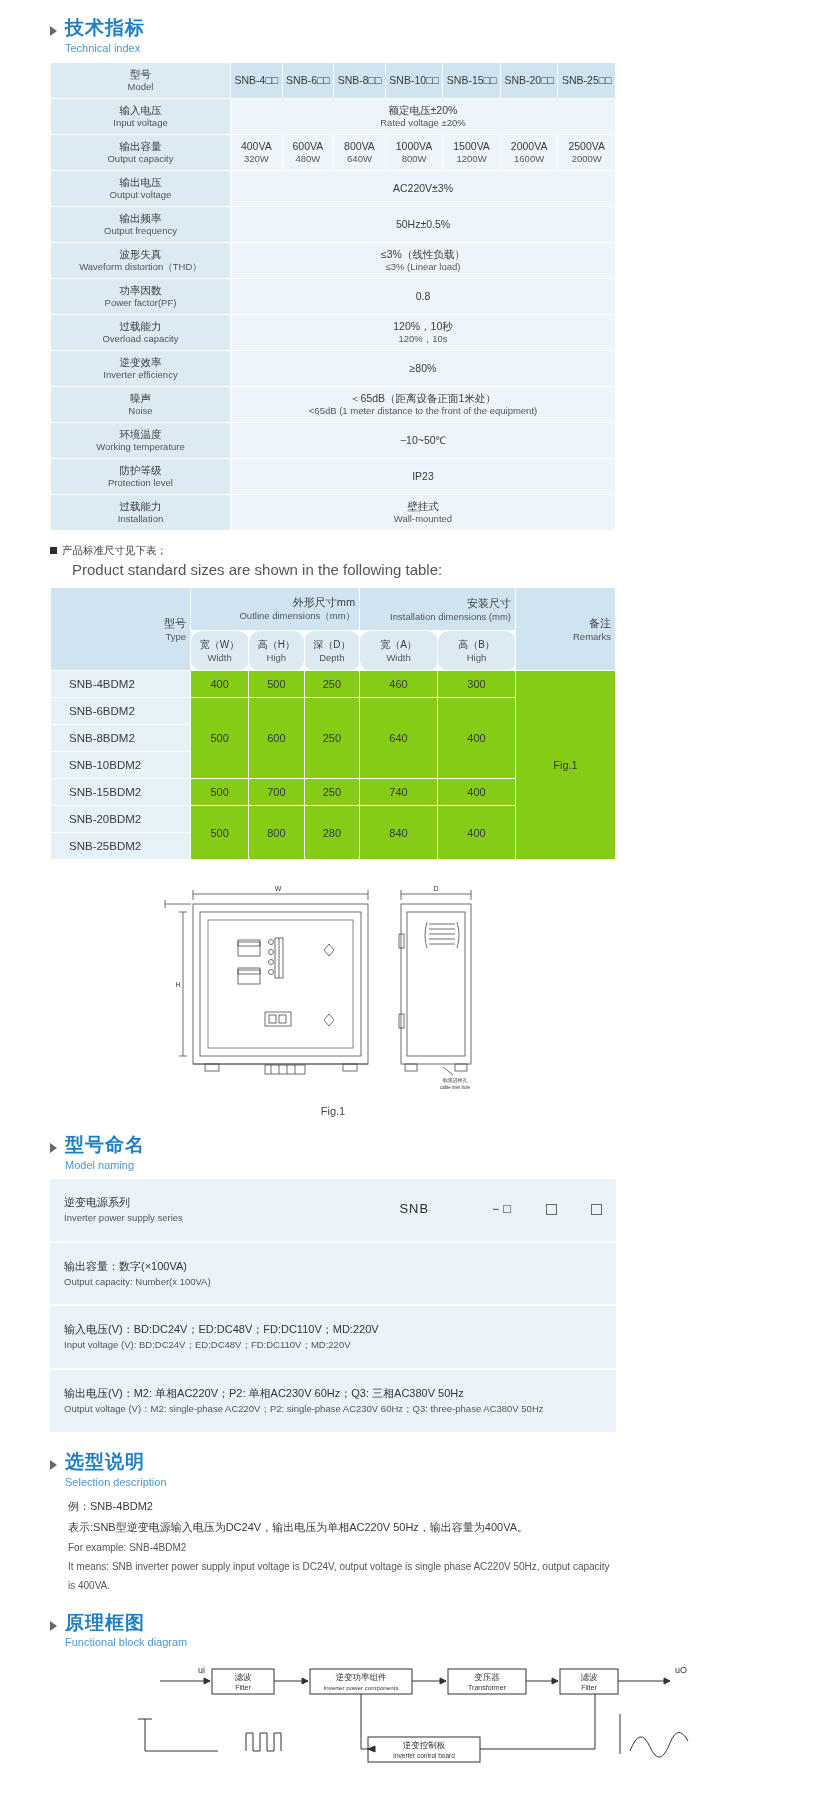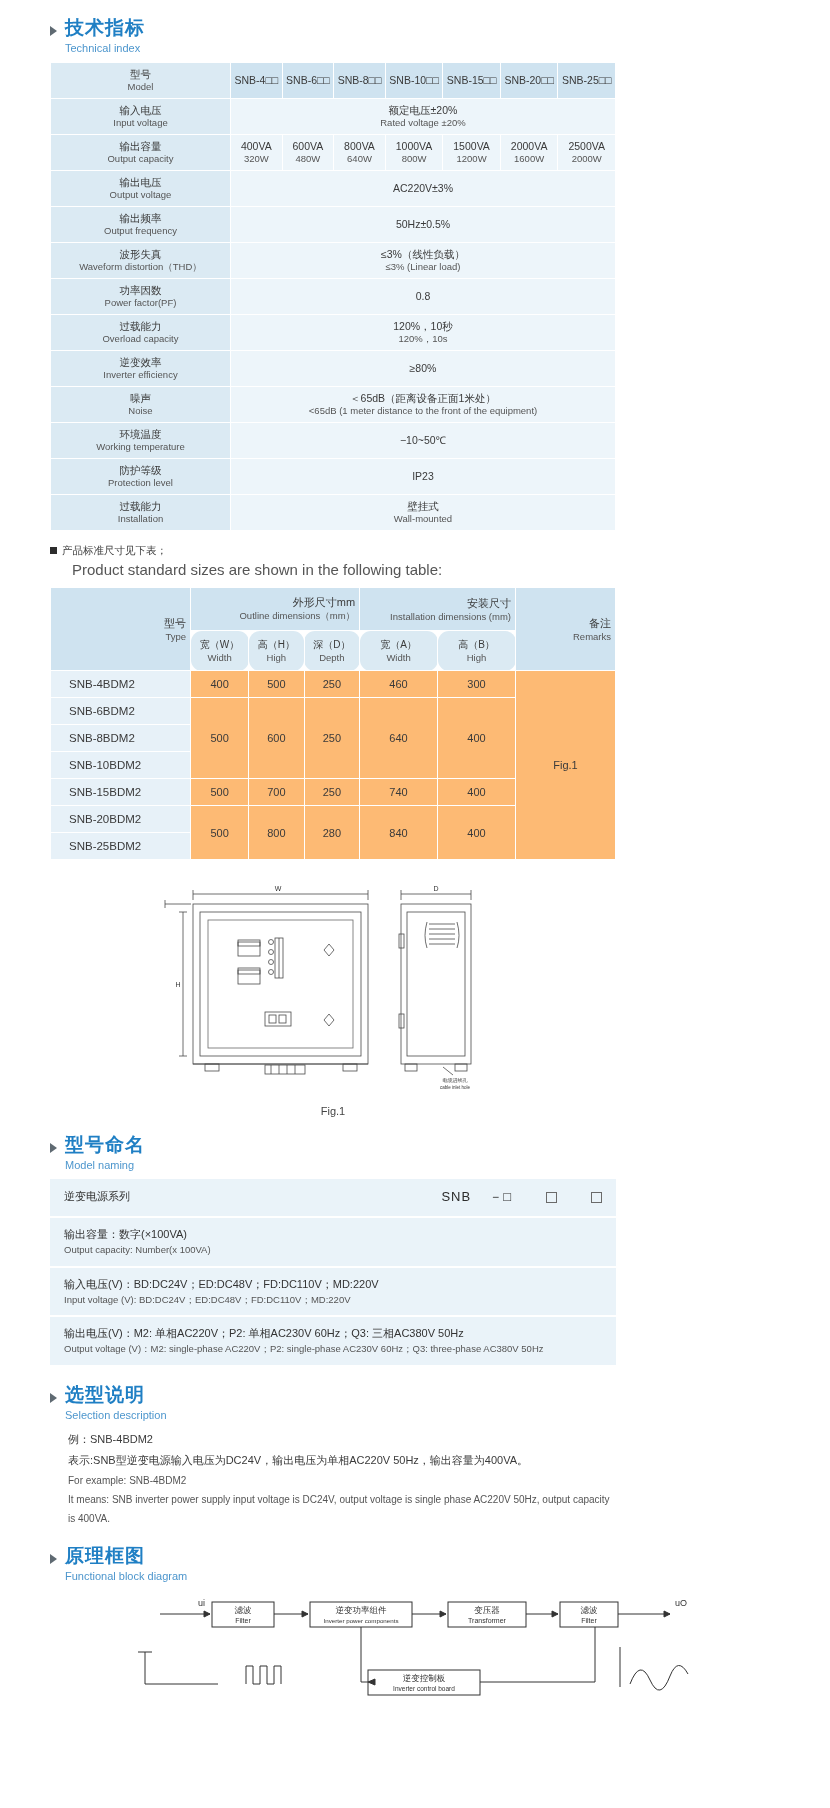--- a/index.html
+++ b/index.html
@@ -52,29 +52,29 @@
   .size-table td {
     border: 1px solid #ffffff;
     padding: 7px 4px;
     text-align:center;
     vertical-align: middle;
     color:#3a3a3a;
   }
   .size-table .hd { background:#cfe3f0;text-align:right; }
   .size-table .sub { background:#dbeaf3; font-size:10px;border-radius:11px; }
   .size-table .type { background:#e7f1f8; text-align:left; padding-left:18px; font-size:11.5px; }
-  .size-table .cell { background:#fdba74; }
+  .size-table .cell { background:#84cc16; }
 
   
   .fig-wrap { text-align:center; margin-top: 22px; }
   .fig-cap { font-size: 11px; color:#444; margin-top: 4px; }
 
   
   .naming { margin-top: 8px; font-size: 11px; }
-  .naming .row { background:#eaf3f9; border-bottom:2px solid #fff; padding:9px 14px; line-height:1.45; position:relative; }
+  .naming .row { background:#eaf3f9; border-bottom:2px solid #fff; padding:16px 14px; line-height:1.45; position:relative;gap:42px; }
   .naming .row.first { display:flex; align-items:center; }
   .naming .row.first .txt { flex: 1; }
   .naming .code { font-size: 13px; color:#2b2b2b; letter-spacing:1px; }
   .naming .boxes { display:flex; align-items:center; gap:34px; margin-left: 18px; }
   .naming .bx { width:11px; height:11px; border:1px solid #6a6a6a; display:inline-block; }
   .naming .en3 { font-size: 9.5px; color:#555; }
 
   
   .sel { font-size: 11px; line-height:1.9; margin-top:8px; padding-left: 18px; color:#3a3a3a; }
   .sel .small { font-size: 10px; color:#555; }
@@ -440,20 +440,21 @@
     <div class="sec-titles">
       <div class="sec-cn">型号命名</div>
       <div class="sec-en">Model naming</div>
     </div>
   </div>
 
   <div class="naming">
     <div class="row first">
       <div class="txt">
         <div>逆变电源系列</div>
+        <div class="en3">Inverter power supply series</div>
       </div>
       <div class="code">SNB</div>
       <div class="boxes">
         <span class="code">－□</span>
         <span class="bx"></span>
         <span class="bx"></span>
       </div>
     </div>
     <div class="row">
       <div>输出容量：数字(×100VA)</div>

